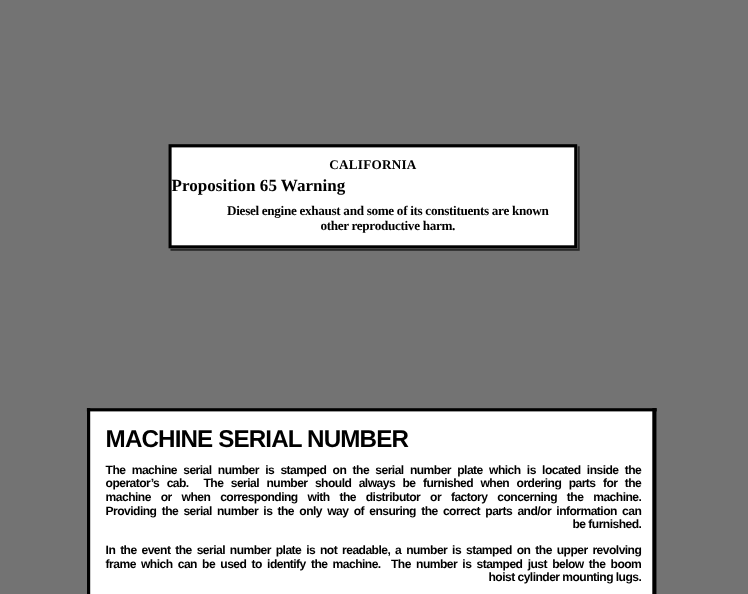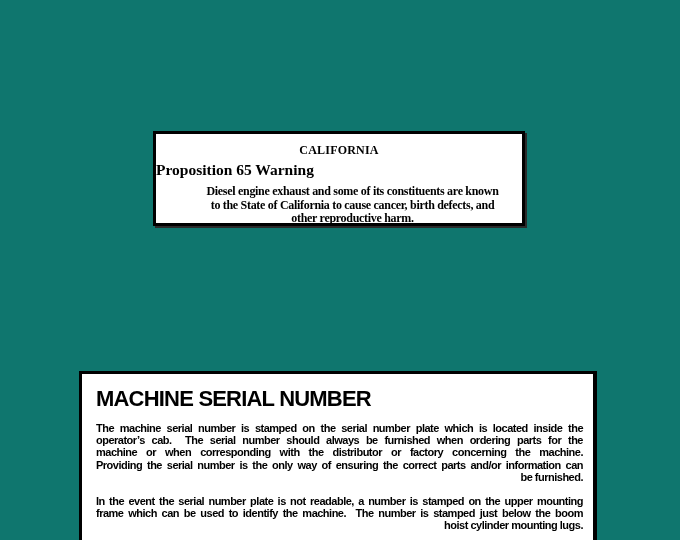--- a/index.html
+++ b/index.html
@@ -4,21 +4,21 @@
 <style>
   html, body {
     margin: 0;
     padding: 0;
     background: #ffffff;
   }
   .page {
     position: relative;
     width: 680px;
     height: 540px;
-    background: #0f766e;
+    background: #737373;
     color: #000000;
     overflow: hidden;
   }
 
   
   .warn-box {
     position: absolute;
     left: 153px;
     top: 131px;
     width: 372px;
@@ -88,36 +88,35 @@
 </head>
 <body>
 
 <div class="page">
 
   <div class="warn-box">
     <div class="warn-state">CALIFORNIA</div>
     <div class="warn-title">Proposition 65 Warning</div>
     <div class="warn-body">
       <div class="warn-line">Diesel engine exhaust and some of its constituents are known</div>
-      <div class="warn-line">to the State of California to cause cancer, birth defects, and</div>
       <div class="warn-line">other reproductive harm.</div>
     </div>
   </div>
 
   <div class="serial-box">
     <h1 class="serial-heading">MACHINE SERIAL NUMBER</h1>
 
     <div class="para">
       <div class="pline just">The machine serial number is stamped on the serial number plate which is located inside the</div>
       <div class="pline just">operator’s cab.&nbsp;  The serial number should always be furnished when ordering parts for the</div>
       <div class="pline just">machine or when corresponding with the distributor or factory concerning the machine.</div>
       <div class="pline just">Providing the serial number is the only way of ensuring the correct parts and/or information can</div>
       <div class="pline">be furnished.</div>
     </div>
 
     <div class="para">
-      <div class="pline just">In the event the serial number plate is not readable, a number is stamped on the upper mounting</div>
+      <div class="pline just">In the event the serial number plate is not readable, a number is stamped on the upper revolving</div>
       <div class="pline just">frame which can be used to identify the machine.&nbsp; The number is stamped just below the boom</div>
       <div class="pline">hoist cylinder mounting lugs.</div>
     </div>
   </div>
 
 </div>
 
 </body></html>

